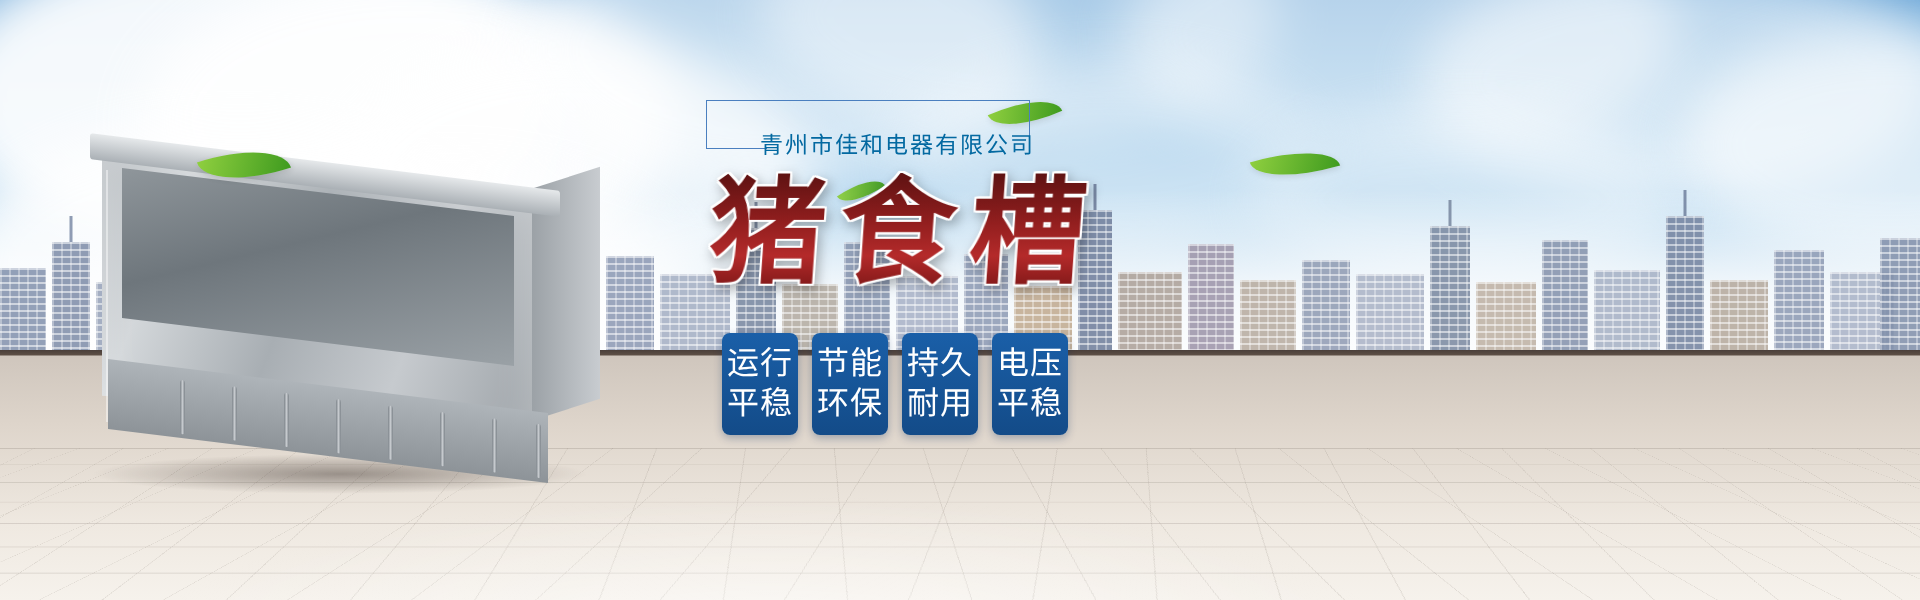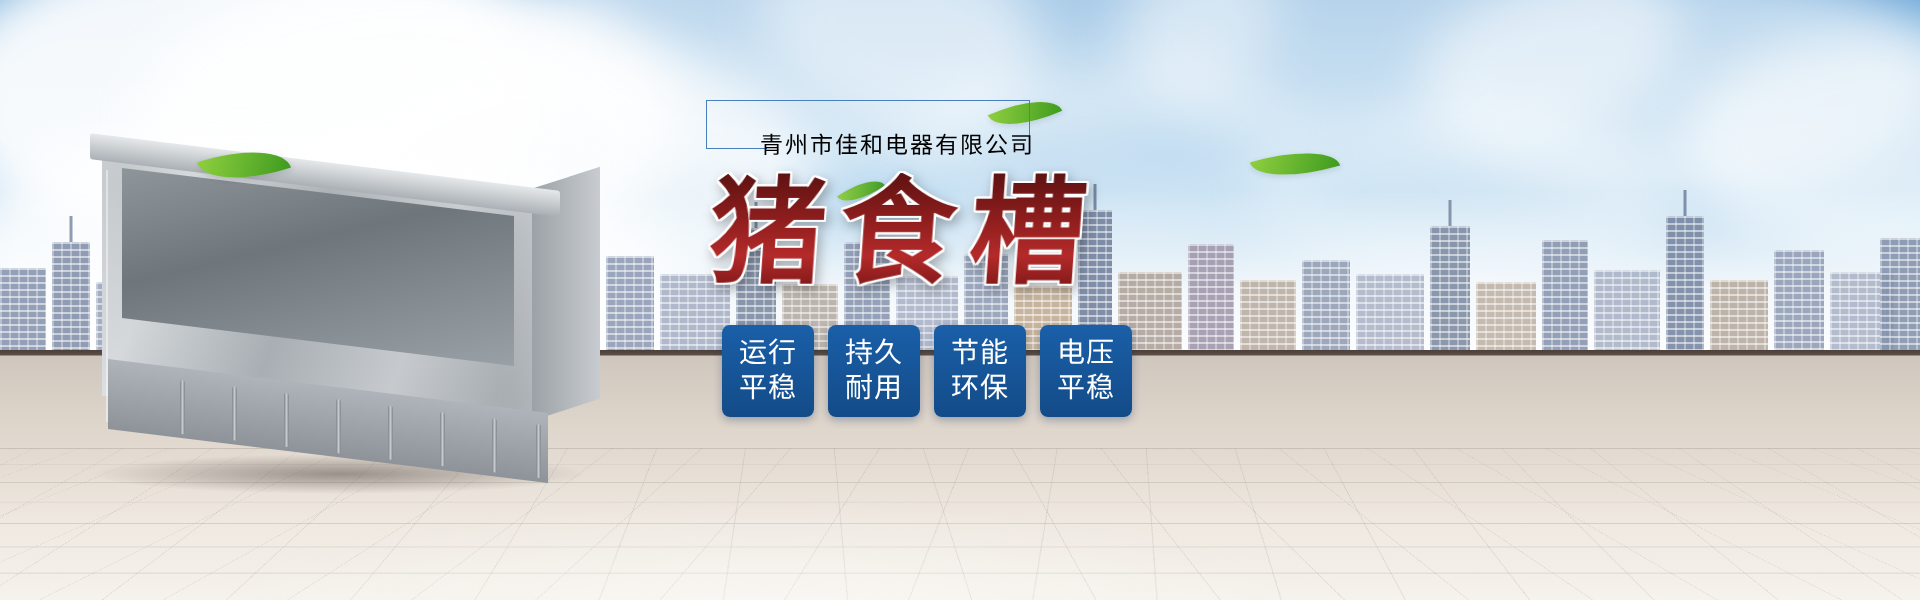--- a/index.html
+++ b/index.html
@@ -142,21 +142,21 @@
 
   .frame{
     position:relative;width:322px;height:48px;margin-left:6px;
     border:1px solid #4a7fbf;border-bottom:none;
   }
   .frame::after{
     content:"";position:absolute;left:0;bottom:0;width:60px;height:1px;background:#4a7fbf;
   }
   .company{
     position:absolute;left:60px;top:26px;white-space:nowrap;
-    font-size:23px;letter-spacing:2px;color:#000000;
+    font-size:23px;letter-spacing:2px;color:#0369a1;
     font-family:"Liberation Sans","DejaVu Sans",sans-serif;
   }
 
   .maintitle{
     margin-top:24px;margin-left:10px;
     font-size:116px;line-height:1.02;font-weight:700;letter-spacing:14px;
     font-family:"DejaVu Serif","Liberation Serif",serif;
     color:#8e1b1b;
     background:linear-gradient(to bottom,#5e1212 0%,#8d1d1d 38%,#b42a2a 70%,#7c1717 100%);
     -webkit-background-clip:text;background-clip:text;
@@ -174,26 +174,27 @@
     font-family:"Liberation Sans","DejaVu Sans",sans-serif;
     text-shadow:
        2px 0 0 #fff,-2px 0 0 #fff,0 2px 0 #fff,0 -2px 0 #fff,
        2px 2px 0 #fff,-2px 2px 0 #fff,2px -2px 0 #fff,-2px -2px 0 #fff,
        3px 4px 7px rgba(0,0,0,.25);
     white-space:nowrap;
   }
 
   .badges{display:flex;gap:14px;margin-top:34px;margin-left:22px;}
   .badge{
-    width:92px;padding:10px 0 12px;border-radius:8px;
+    width:76px;padding:10px 0 12px;border-radius:8px;
     background:linear-gradient(to bottom,#1a5fa8,#134b88);
     box-shadow:0 3px 8px rgba(0,40,90,.30);
     text-align:center;color:#fff;
-    font-size:28px;line-height:1.25;letter-spacing:1px;
+    font-size:32px;line-height:1.25;letter-spacing:1px;
     font-family:"Liberation Sans","DejaVu Sans",sans-serif;
+    margin-top:8px;
   }
   .badge span{display:block;}
 </style>
 </head>
 <body>
 
 <div class="banner">
 
   <div class="sky">
     <div class="cloud cl1"></div>
@@ -288,26 +289,26 @@
 
     <div class="maintitle">猪食槽</div>
 
 
     <div class="badges">
       <div class="badge">
         <span>运行</span>
         <span>平稳</span>
       </div>
       <div class="badge">
+        <span>节能</span>
+        <span>环保</span>
+      </div>
+      <div class="badge">
         <span>持久</span>
         <span>耐用</span>
-      </div>
-      <div class="badge">
-        <span>节能</span>
-        <span>环保</span>
       </div>
       <div class="badge">
         <span>电压</span>
         <span>平稳</span>
       </div>
     </div>
 
   </div>
 </div>
 

